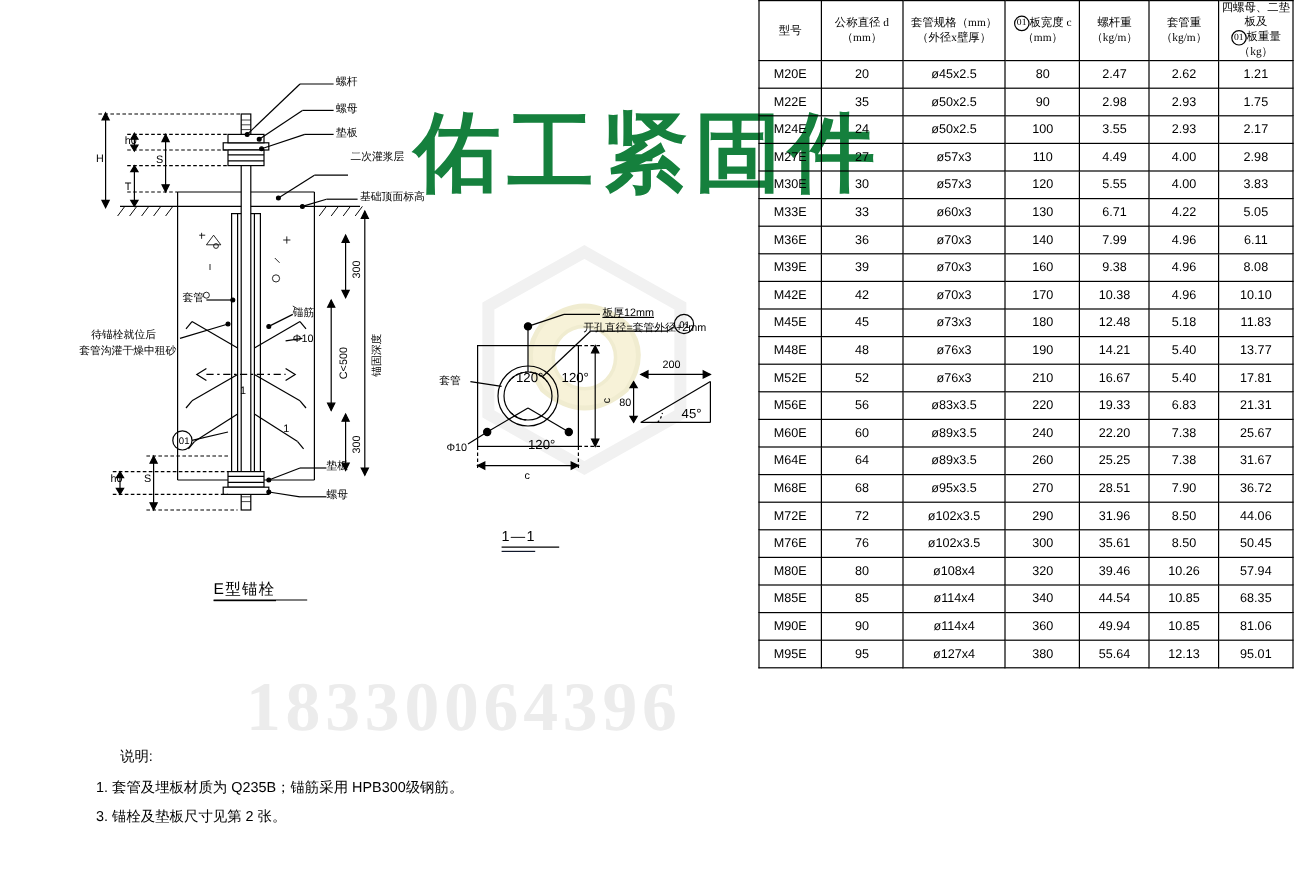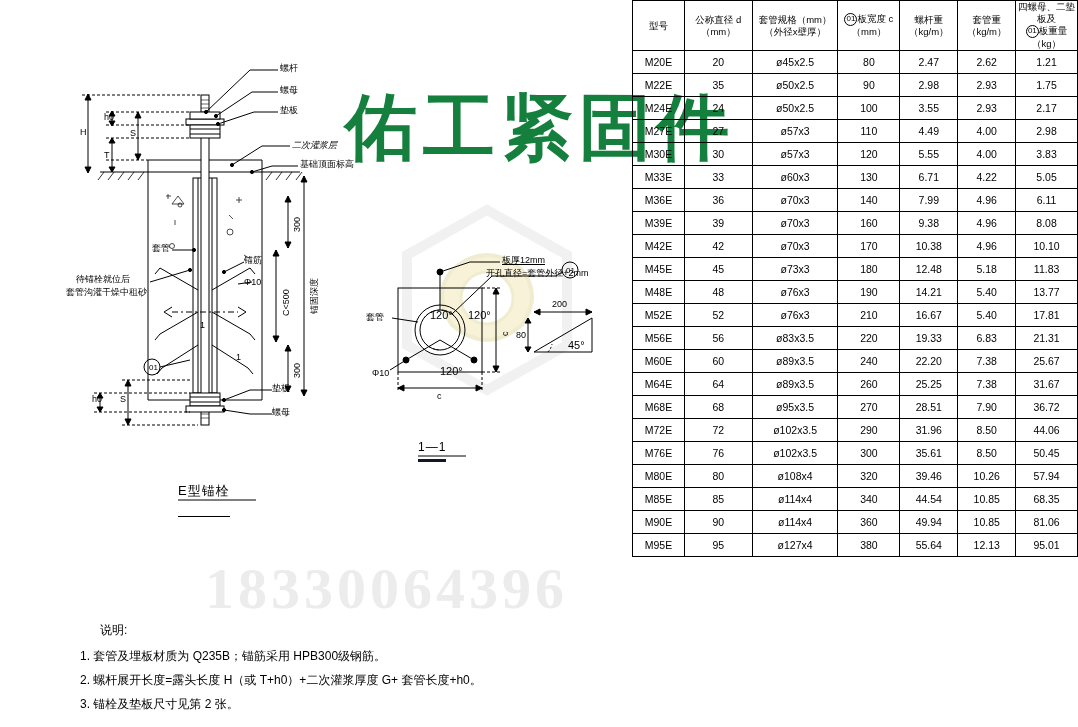--- a/index.html
+++ b/index.html
@@ -72,29 +72,29 @@
   }
   .lbl.sm { font-size: 11px; margin-left: 16px; }
   .lbl.rot { transform: rotate(-90deg); transform-origin: left top; }
   .title-main {
     position: absolute;
     font-size: 13px;
     left: 178px;
     top: 482px;
     letter-spacing: 1px;
   }
-  .title-main .ul { border-bottom: 1px solid #000; padding-bottom: 18px; }
+  .title-main .ul { border-bottom: 1px solid #000; padding-bottom: 2px; }
   .title-sec {
     position: absolute;
     font-size: 12px;
     left: 418px;
     top: 440px;
     letter-spacing: 1px;
   }
-  .title-sec .ul { border-bottom: 3px solid #0f172a; padding-bottom: 5px; }
+  .title-sec .ul { border-bottom: 1px solid #0f172a; padding-bottom: 5px; }
 
   
   .notes {
     position: absolute;
     left: 80px;
     top: 618px;
     width: 540px;
     font-size: 12px;
     line-height: 24px;
   }
@@ -118,20 +118,21 @@
     text-align: center;
     vertical-align: middle;
     padding: 0;
     height: 22px;
   }
   table.spec thead th {
     height: 40px;
     font-weight: normal;
     font-size: 9.5px;
     line-height: 12px;
+    font-family: Liberation Serif, serif;
   }
   table.spec tbody td { font-size: 10.5px; }
   table.spec tbody td:first-child { font-size: 10.5px; }
   .col0 { width: 52px; }
   .col1 { width: 68px; }
   .col2 { width: 86px; }
   .col3 { width: 62px; }
   .col4 { width: 58px; }
   .col5 { width: 58px; }
   .col6 { width: 62px; }
@@ -389,21 +390,21 @@
         <path d="M540 309 l-6 3 l6 3 z" fill="#000"></path>
         <path d="M586 309 l6 3 l-6 3 z" fill="#000"></path>
 
         <line x1="178" y1="500" x2="256" y2="500"></line>
       </g>
     </svg>
 
     <div class="lbl" style="left:280px; top:63px;">螺杆</div>
     <div class="lbl" style="left:280px; top:85px;">螺母</div>
     <div class="lbl" style="left:280px; top:105px;">垫板</div>
-    <div class="lbl" style="left:292px; top:140px;font-style:italic;">二次灌浆层</div>
+    <div class="lbl" style="left:292px; top:125px;">二次灌浆层</div>
     <div class="lbl" style="left:300px; top:159px;">基础顶面标高</div>
     <div class="lbl" style="left:152px; top:243px;">套管</div>
     <div class="lbl" style="left:244px; top:255px;">锚筋</div>
     <div class="lbl" style="left:244px; top:277px;">Φ10</div>
     <div class="lbl" style="left:272px; top:383px;">垫板</div>
     <div class="lbl" style="left:272px; top:407px;">螺母</div>
     <div class="lbl" style="left:76px; top:274px;">待锚栓就位后</div>
     <div class="lbl" style="left:66px; top:287px;">套管沟灌干燥中租砂</div>
 
     <div class="lbl" style="left:80px; top:127px;">H</div>
@@ -437,21 +438,20 @@
     <div class="lbl" style="left:552px; top:299px;">200</div>
     <div class="lbl sm" style="left:552px; top:340px;">45°</div>
 
     <div class="title-sec"><span class="ul">1—1</span></div>
     <div class="title-main"><span class="ul">E型锚栓</span></div>
   </div>
 
   <div class="notes">
     <div class="note-head">说明:</div>
     <div>1. 套管及埋板材质为 Q235B；锚筋采用 HPB300级钢筋。</div>
-    <div>2. 螺杆展开长度=露头长度 H（或 T+h0）+二次灌浆厚度 G+ 套管长度+h0。</div>
     <div>3. 锚栓及垫板尺寸见第 2 张。</div>
   </div>
 
   <div class="tbl-wrap">
     <table class="spec">
       <colgroup>
         <col class="col0">
           <col class="col1">
           <col class="col2">
           <col class="col3">

